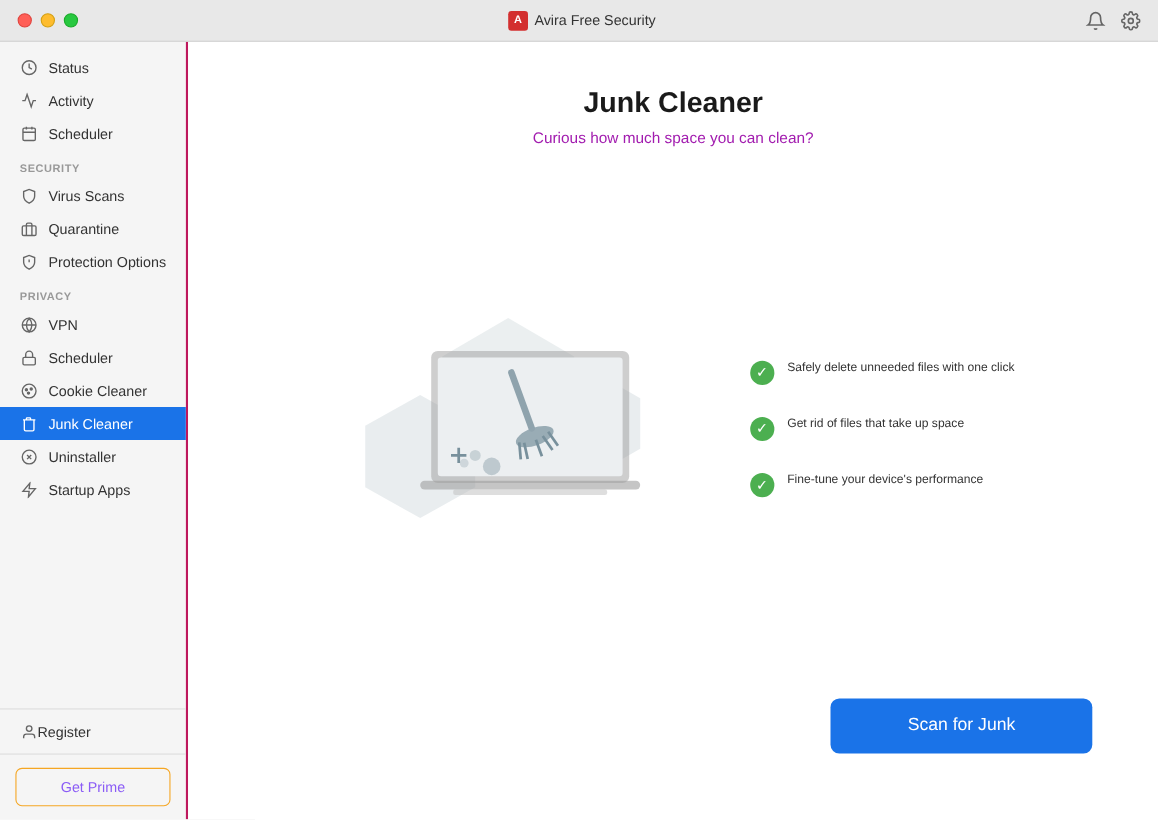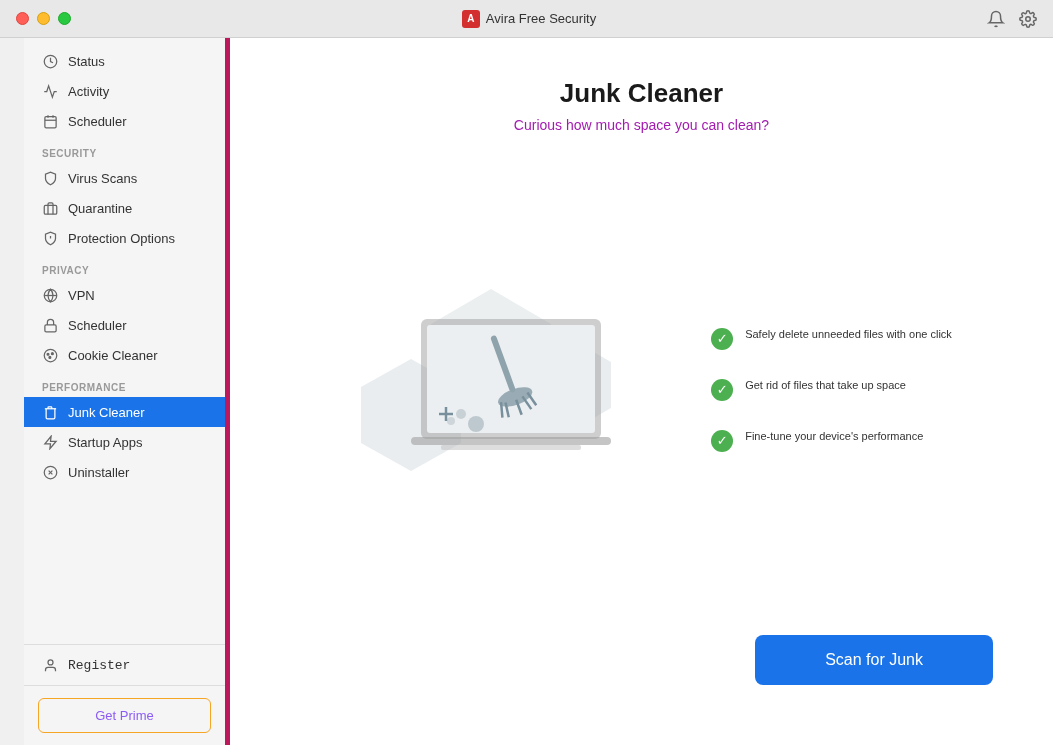--- a/index.html
+++ b/index.html
@@ -56,28 +56,27 @@
 
     
     .app-body {
       display: flex;
       flex: 1;
       overflow: hidden;
     }
 
     
     .sidebar {
-      width: 206px;
+      width: 171px;
       background: #f5f5f5;
-      border-right: 5px solid #be185d;
+      border-right: 2px solid #be185d;
       display: flex;
       flex-direction: column;
       overflow-y: auto;
       flex-shrink: 0;
-      margin-left: 24px;
     }
     .sidebar-items {
       flex: 1;
       padding: 8px 0;
     }
     .sidebar-section-label {
       font-size: 10px;
       font-weight: 600;
       color: #999;
       text-transform: uppercase;
@@ -117,27 +116,25 @@
       border: 1.5px solid #f5a623;
       color: #8b5cf6;
       border-radius: 6px;
       font-size: 13px;
       font-weight: 400;
       cursor: pointer;
     }
     .register-item {
       display: flex;
       align-items: center;
-      gap: 10px;
       padding: 12px 18px;
       font-size: 13px;
       color: #333;
       cursor: pointer;
       border-top: 1px solid #ddd;
-      font-family: Liberation Mono, monospace;
     }
 
     
     .main-content {
       flex: 1;
       background: white;
       display: flex;
       flex-direction: column;
       align-items: center;
       overflow-y: auto;
@@ -332,47 +329,46 @@
           <svg width="15" height="15" viewBox="0 0 24 24" fill="none" stroke="currentColor" stroke-width="2">
               <circle cx="12" cy="12" r="10"></circle>
               <circle cx="8" cy="10" r="1.5" fill="currentColor"></circle>
               <circle cx="15" cy="9" r="1.5" fill="currentColor"></circle>
               <circle cx="11" cy="15" r="1.5" fill="currentColor"></circle>
             </svg>
         </div>
         <span>Cookie Cleaner</span>
       </div>
 
-      <div class="sidebar-section-label">PERFORMANCE</div>
       <div class="sidebar-item active">
         <div class="item-icon">
           <svg width="15" height="15" viewBox="0 0 24 24" fill="none" stroke="currentColor" stroke-width="2">
               <polyline points="3 6 5 6 21 6"></polyline>
               <path d="M19 6v14a2 2 0 0 1-2 2H7a2 2 0 0 1-2-2V6m3 0V4a1 1 0 0 1 1-1h4a1 1 0 0 1 1 1v2"></path>
             </svg>
         </div>
         <span>Junk Cleaner</span>
-      </div>
-      <div class="sidebar-item">
-        <div class="item-icon">
-          <svg width="15" height="15" viewBox="0 0 24 24" fill="none" stroke="currentColor" stroke-width="2">
-              <polygon points="13 2 3 14 12 14 11 22 21 10 12 10 13 2"></polygon>
-            </svg>
-        </div>
-        <span>Startup Apps</span>
       </div>
       <div class="sidebar-item">
         <div class="item-icon">
           <svg width="15" height="15" viewBox="0 0 24 24" fill="none" stroke="currentColor" stroke-width="2">
               <circle cx="12" cy="12" r="10"></circle>
               <line x1="15" y1="9" x2="9" y2="15"></line>
               <line x1="9" y1="9" x2="15" y2="15"></line>
             </svg>
         </div>
         <span>Uninstaller</span>
+      </div>
+      <div class="sidebar-item">
+        <div class="item-icon">
+          <svg width="15" height="15" viewBox="0 0 24 24" fill="none" stroke="currentColor" stroke-width="2">
+              <polygon points="13 2 3 14 12 14 11 22 21 10 12 10 13 2"></polygon>
+            </svg>
+        </div>
+        <span>Startup Apps</span>
       </div>
     </div>
 
     <div class="register-item">
       <div class="item-icon">
         <svg width="15" height="15" viewBox="0 0 24 24" fill="none" stroke="currentColor" stroke-width="2">
             <path d="M20 21v-2a4 4 0 0 0-4-4H8a4 4 0 0 0-4 4v2"></path>
             <circle cx="12" cy="7" r="4"></circle>
           </svg>
       </div>

